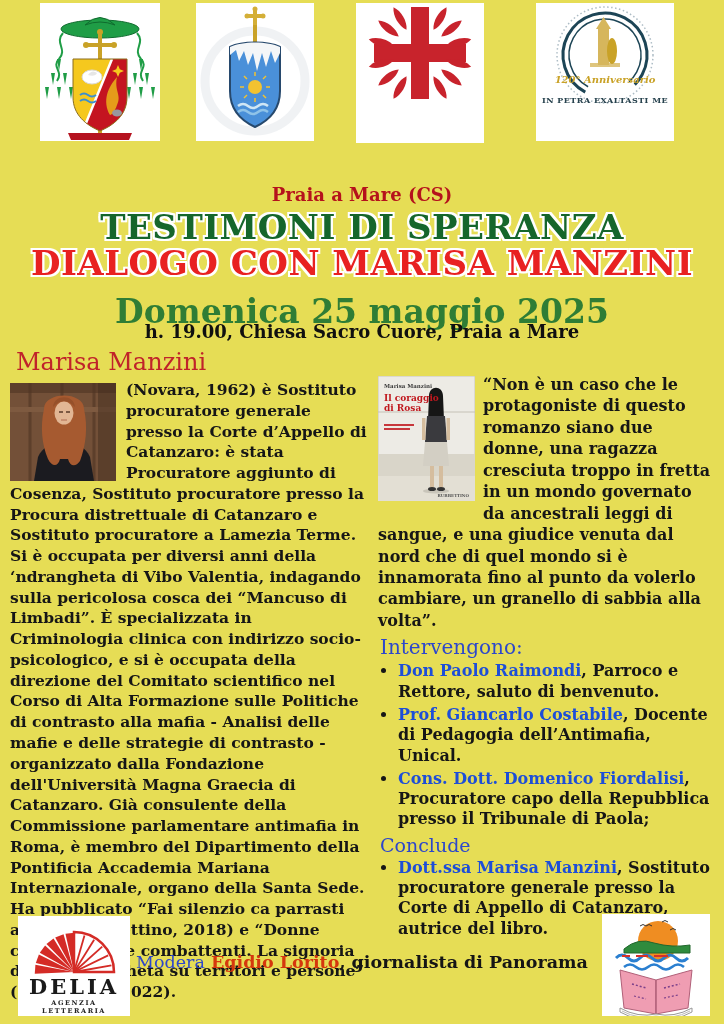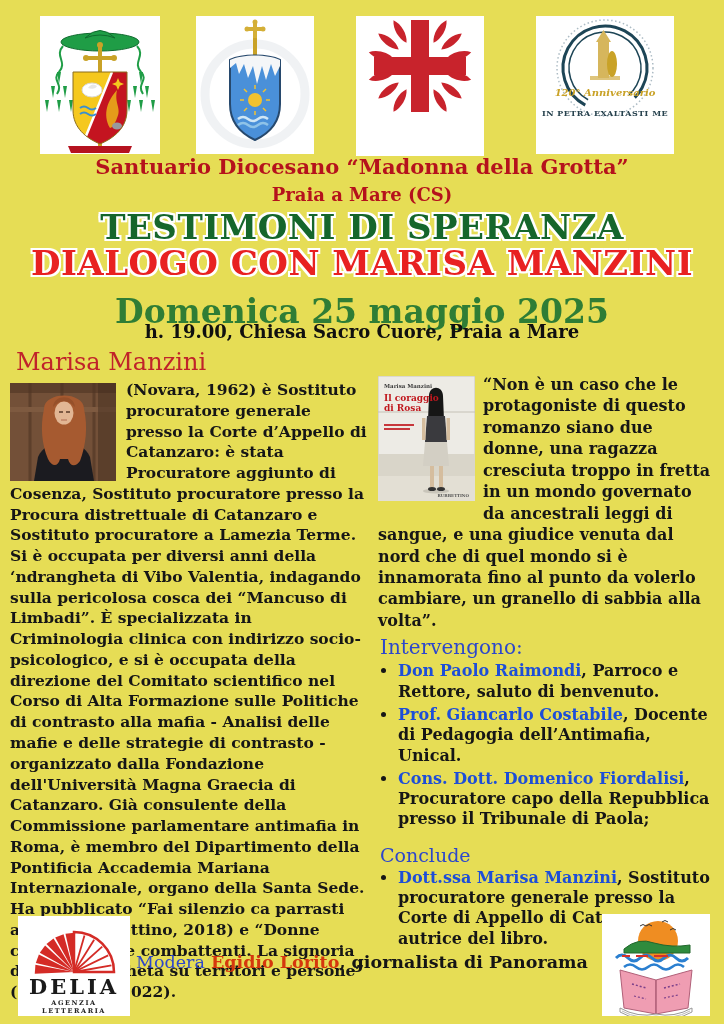--- a/index.html
+++ b/index.html
@@ -4,21 +4,21 @@
 <style>
   html,body{margin:0;padding:0;background:#888;}
   .poster{
     position:relative;width:724px;height:1024px;overflow:hidden;
     background:#e6dd55;
     font-family:"DejaVu Serif","Liberation Serif",serif;
   }
   svg text{font-family:"DejaVu Serif","Liberation Serif",serif;}
 
   
-  .logo-box{position:absolute;top:16px;height:138px;background:#fff;overflow:hidden;}
+  .logo-box{position:absolute;top:3px;height:138px;background:#fff;overflow:hidden;}
   .lb1{left:40px;width:120px;}
   .lb2{left:196px;width:118px;}
   .lb3{left:356px;width:128px;height:140px;}
   .lb4{left:536px;width:138px;}
   .caritas-caption{
     text-align:center;color:#c8232c;font-weight:bold;
     font-family:"Liberation Sans","DejaVu Sans",sans-serif;
     font-size:11px;line-height:1.2;margin-top:-2px;
   }
 
@@ -42,21 +42,21 @@
   .left-name{font-size:24px;color:#c0232a;margin:0 0 4px 6px;font-weight:normal;}
   .bio{font-size:15.5px;line-height:1.34;font-weight:bold;color:#161616;}
   .photo{float:left;width:106px;height:98px;margin:3px 10px 2px 0;}
   .book-heading{font-size:19px;color:#cf4040;line-height:1.28;margin:0 0 6px 0;font-weight:normal;}
   .quote{font-size:16px;line-height:1.34;font-weight:bold;color:#161616;}
   .cover{float:left;width:97px;height:125px;margin:2px 8px 2px 0;}
   .label-blue{color:#2c47cc;font-size:20px;margin:4px 0 2px 2px;font-weight:normal;}
   .speakers{margin:0;padding-left:20px;font-size:16px;line-height:1.27;font-weight:bold;color:#161616;}
   .speakers li{margin-bottom:3px;}
   .speaker-name{color:#1d4ed8;}
-  .conclude-label{font-size:19px;margin-top:14px;}
+  .conclude-label{font-size:19px;margin-top:4px;}
 
   
   .delia-box{position:absolute;left:18px;top:916px;width:112px;height:100px;background:#ffffff;text-align:center;}
   .delia-name{font-size:21px;font-weight:bold;letter-spacing:3px;color:#1a1a1a;line-height:1;margin-top:-2px;}
   .delia-sub{font-size:6.5px;font-weight:bold;letter-spacing:1.6px;color:#222;margin-top:2px;}
   .rightlogo-box{position:absolute;left:602px;top:914px;width:108px;height:102px;background:#fff;}
   .modera{position:absolute;top:952px;left:0;width:100%;text-align:center;
           font-size:17.5px;font-weight:bold;color:#151515;white-space:nowrap;}
   .modera-label{color:#2c47cc;font-weight:normal;margin-right:6px;}
   .modera-name{color:#d5380e;}
@@ -174,21 +174,20 @@
         <rect x="62" y="26" width="11" height="36"></rect>
         <path d="M60,26 L67.5,14 L75,26 Z"></path>
         <rect x="54" y="60" width="30" height="4" opacity="0.8"></rect>
       </g>
       <ellipse cx="76" cy="48" rx="5" ry="13" fill="#c9a227"></ellipse>
       <text x="69" y="80" text-anchor="middle" font-size="10" font-style="italic" font-weight="bold" fill="#c9a227">120° Anniversario</text>
       <text x="69" y="100" text-anchor="middle" font-size="8" font-weight="bold" fill="#27424e" letter-spacing="0.5">IN PETRA EXALTASTI ME</text>
     </svg>
   </div>
 
-  <div class="cline line-santuario">Santuario Diocesano “Madonna della Grotta”</div>
   <div class="cline line-place">Praia a Mare (CS)</div>
   <div class="cline title1 outline-white">TESTIMONI DI SPERANZA</div>
   <div class="cline title2 outline-white">DIALOGO CON MARISA MANZINI</div>
   <div class="cline date-line">Domenica 25 maggio 2025</div>
   <div class="cline venue-line">h. 19.00, Chiesa Sacro Cuore, Praia a Mare</div>
 
   <div class="columns">
 
     <div class="col-left">
       <h3 class="left-name">Marisa Manzini</h3>

